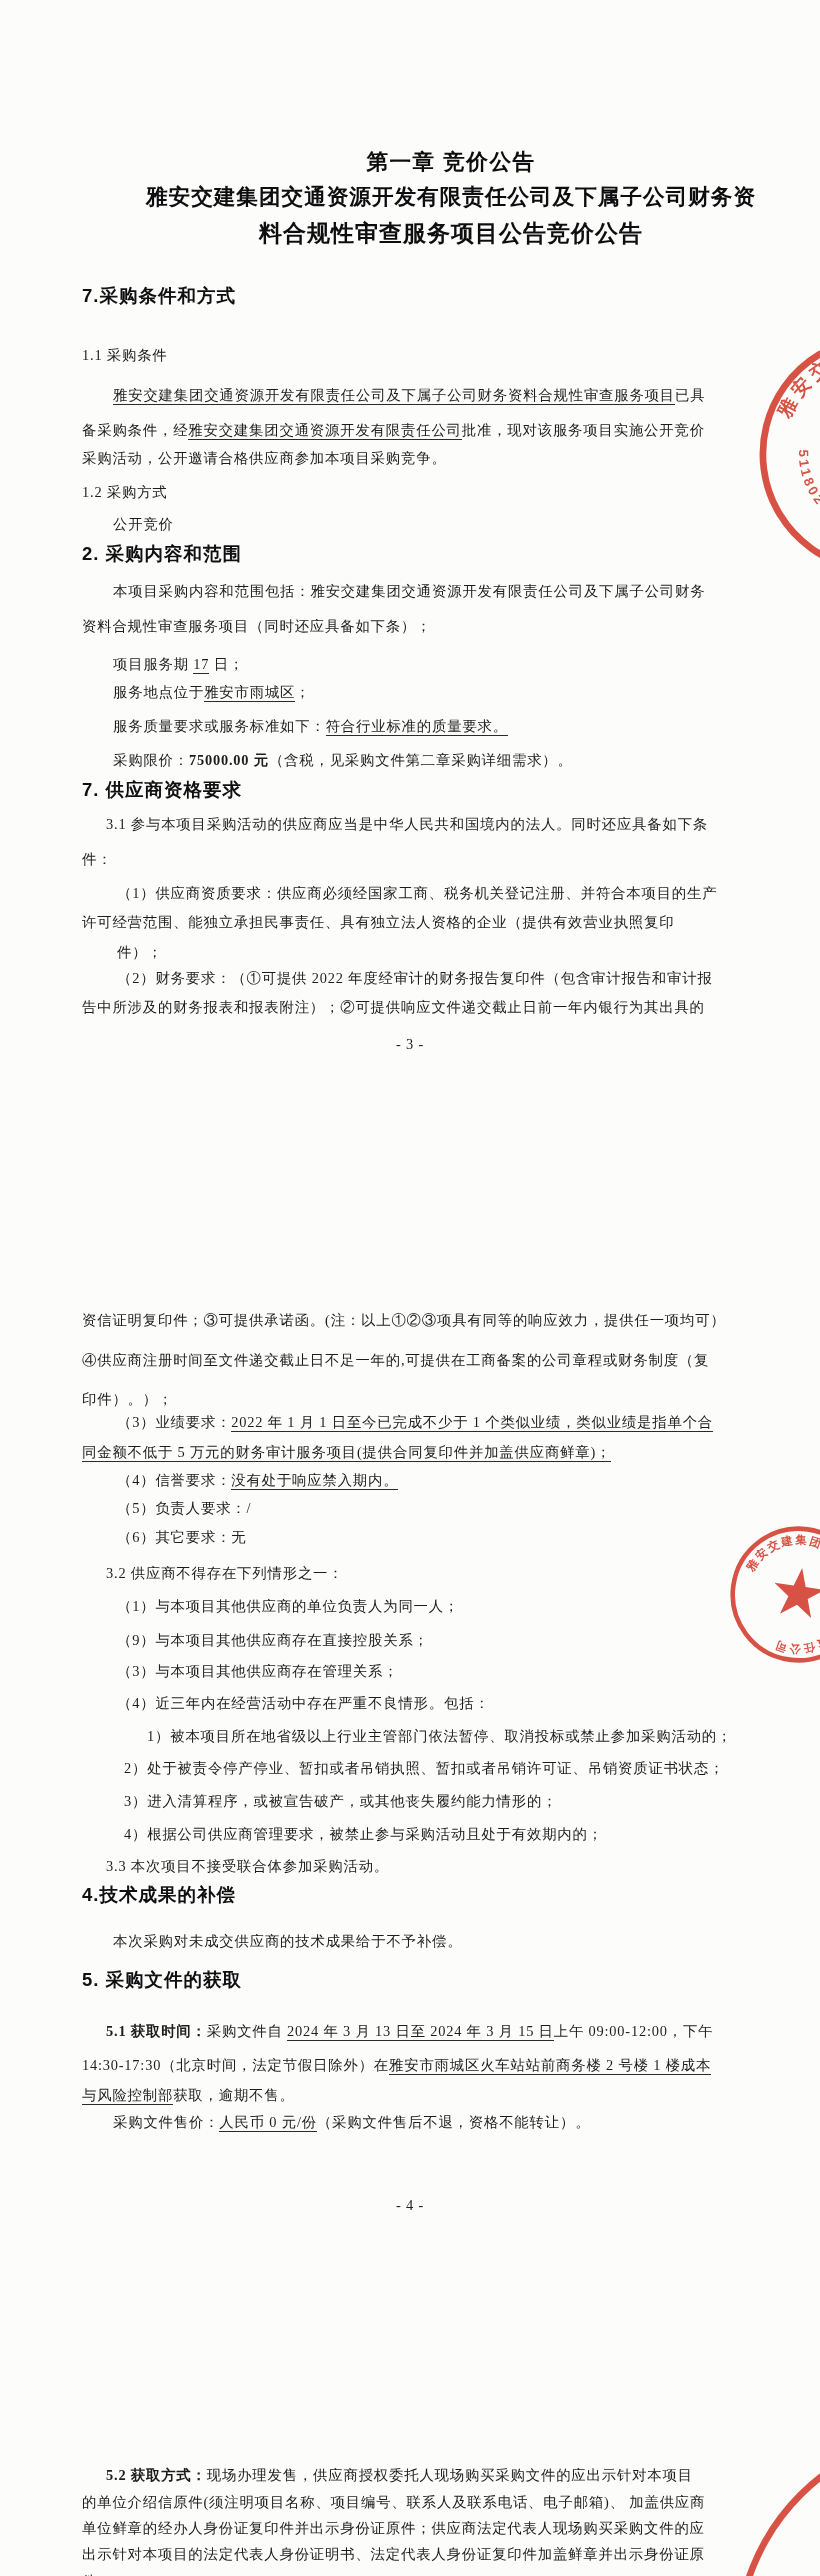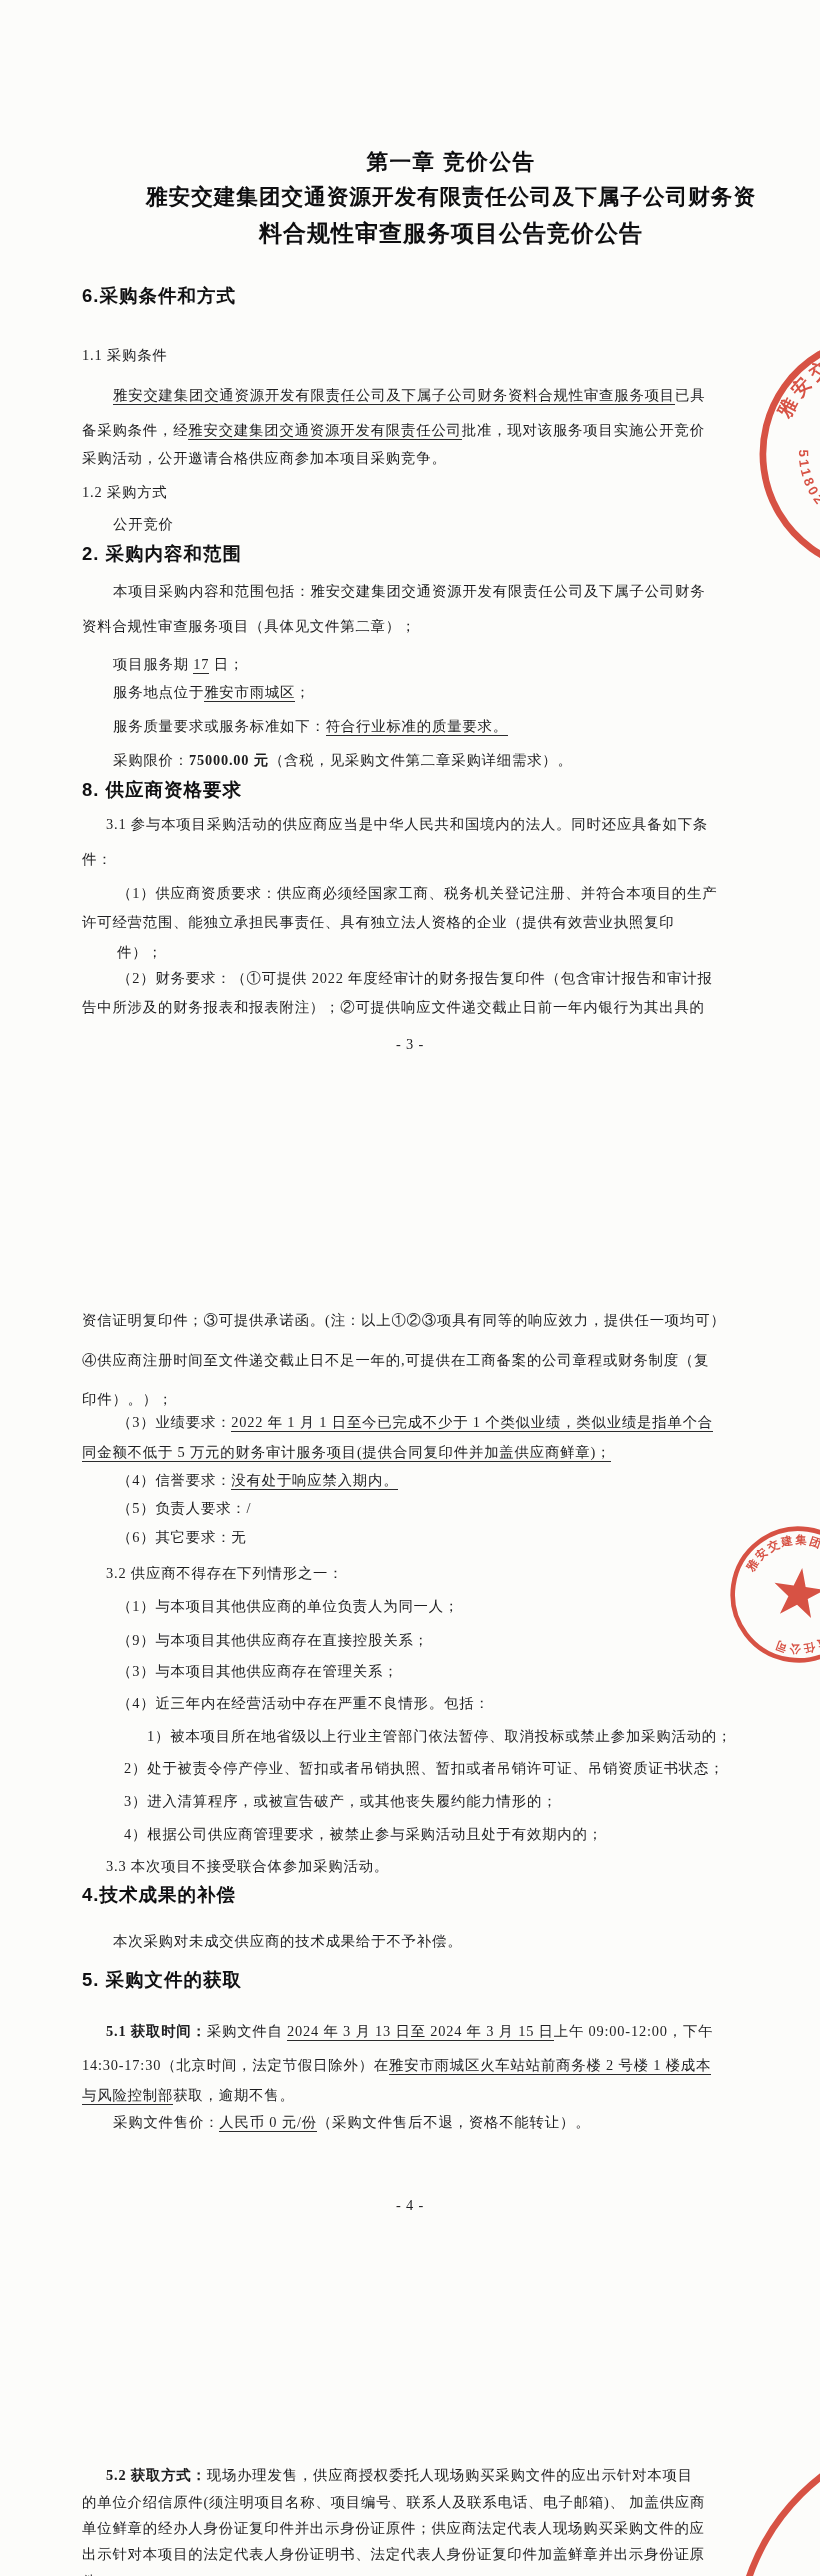--- a/index.html
+++ b/index.html
@@ -28,35 +28,35 @@
 </head>
 <body>
 
 <div id="stage">
 
   <div class="doc-title" id="chapter-title">第一章  竞价公告</div>
   <div class="doc-title" id="main-title-1">雅安交建集团交通资源开发有限责任公司及下属子公司财务资</div>
   <div class="doc-title" id="main-title-2">料合规性审查服务项目公告竞价公告</div>
 
   <div id="text-lines">
-      <div class="line h" style="top: 284px; left: 82px;"><span>6.采购条件和方式</span></div>
+      <div class="line h" style="top: 284px; left: 82px;"><span>7.采购条件和方式</span></div>
       <div class="line" style="top: 346px; left: 82px;"><span>1.1 采购条件</span></div>
       <div class="line" style="top: 386px; left: 113px;"><span class="u">雅安交建集团交通资源开发有限责任公司及下属子公司财务资料合规性审查服务项目</span><span>已具</span></div>
       <div class="line" style="top: 421px; left: 82px;"><span>备采购条件，经</span><span class="u">雅安交建集团交通资源开发有限责任公司</span><span>批准，现对该服务项目实施公开竞价</span></div>
       <div class="line" style="top: 449px; left: 82px;"><span>采购活动，公开邀请合格供应商参加本项目采购竞争。</span></div>
       <div class="line" style="top: 483px; left: 82px;"><span>1.2 采购方式</span></div>
       <div class="line" style="top: 515px; left: 113px;"><span>公开竞价</span></div>
       <div class="line h" style="top: 542px; left: 82px;"><span>2. 采购内容和范围</span></div>
       <div class="line" style="top: 582px; left: 113px;"><span>本项目采购内容和范围包括：雅安交建集团交通资源开发有限责任公司及下属子公司财务</span></div>
-      <div class="line" style="top: 617px; left: 82px;"><span>资料合规性审查服务项目（具体见文件第二章）；</span></div>
+      <div class="line" style="top: 617px; left: 82px;"><span>资料合规性审查服务项目（同时还应具备如下条）；</span></div>
       <div class="line" style="top: 655px; left: 113px;"><span>项目服务期 </span><span class="u">17</span><span> 日；</span></div>
       <div class="line" style="top: 683px; left: 113px;"><span>服务地点位于</span><span class="u">雅安市雨城区</span><span>；</span></div>
       <div class="line" style="top: 717px; left: 113px;"><span>服务质量要求或服务标准如下：</span><span class="u">符合行业标准的质量要求。</span></div>
       <div class="line" style="top: 751px; left: 113px;"><span>采购限价：</span><span class="b">75000.00 元</span><span>（含税，见采购文件第二章采购详细需求）。</span></div>
-      <div class="line h" style="top: 778px; left: 82px;"><span>8.  供应商资格要求</span></div>
+      <div class="line h" style="top: 778px; left: 82px;"><span>7.  供应商资格要求</span></div>
       <div class="line" style="top: 815px; left: 106px;"><span>3.1 参与本项目采购活动的供应商应当是中华人民共和国境内的法人。同时还应具备如下条</span></div>
       <div class="line" style="top: 850px; left: 82px;"><span>件：</span></div>
       <div class="line" style="top: 884px; left: 117px;"><span>（1）供应商资质要求：供应商必须经国家工商、税务机关登记注册、并符合本项目的生产</span></div>
       <div class="line" style="top: 913px; left: 82px;"><span>许可经营范围、能独立承担民事责任、具有独立法人资格的企业（提供有效营业执照复印</span></div>
       <div class="line" style="top: 943px; left: 117px;"><span>件）；</span></div>
       <div class="line" style="top: 969px; left: 117px;"><span>（2）财务要求：（①可提供 2022 年度经审计的财务报告复印件（包含审计报告和审计报</span></div>
       <div class="line" style="top: 998px; left: 82px;"><span>告中所涉及的财务报表和报表附注）；②可提供响应文件递交截止日前一年内银行为其出具的</span></div>
       <div class="line c" style="top: 1035px;"><span>- 3 -</span></div>
       <div class="line" style="top: 1311px; left: 82px;"><span>资信证明复印件；③可提供承诺函。(注：以上①②③项具有同等的响应效力，提供任一项均可）</span></div>
       <div class="line" style="top: 1351px; left: 82px;"><span>④供应商注册时间至文件递交截止日不足一年的,可提供在工商备案的公司章程或财务制度（复</span></div>

